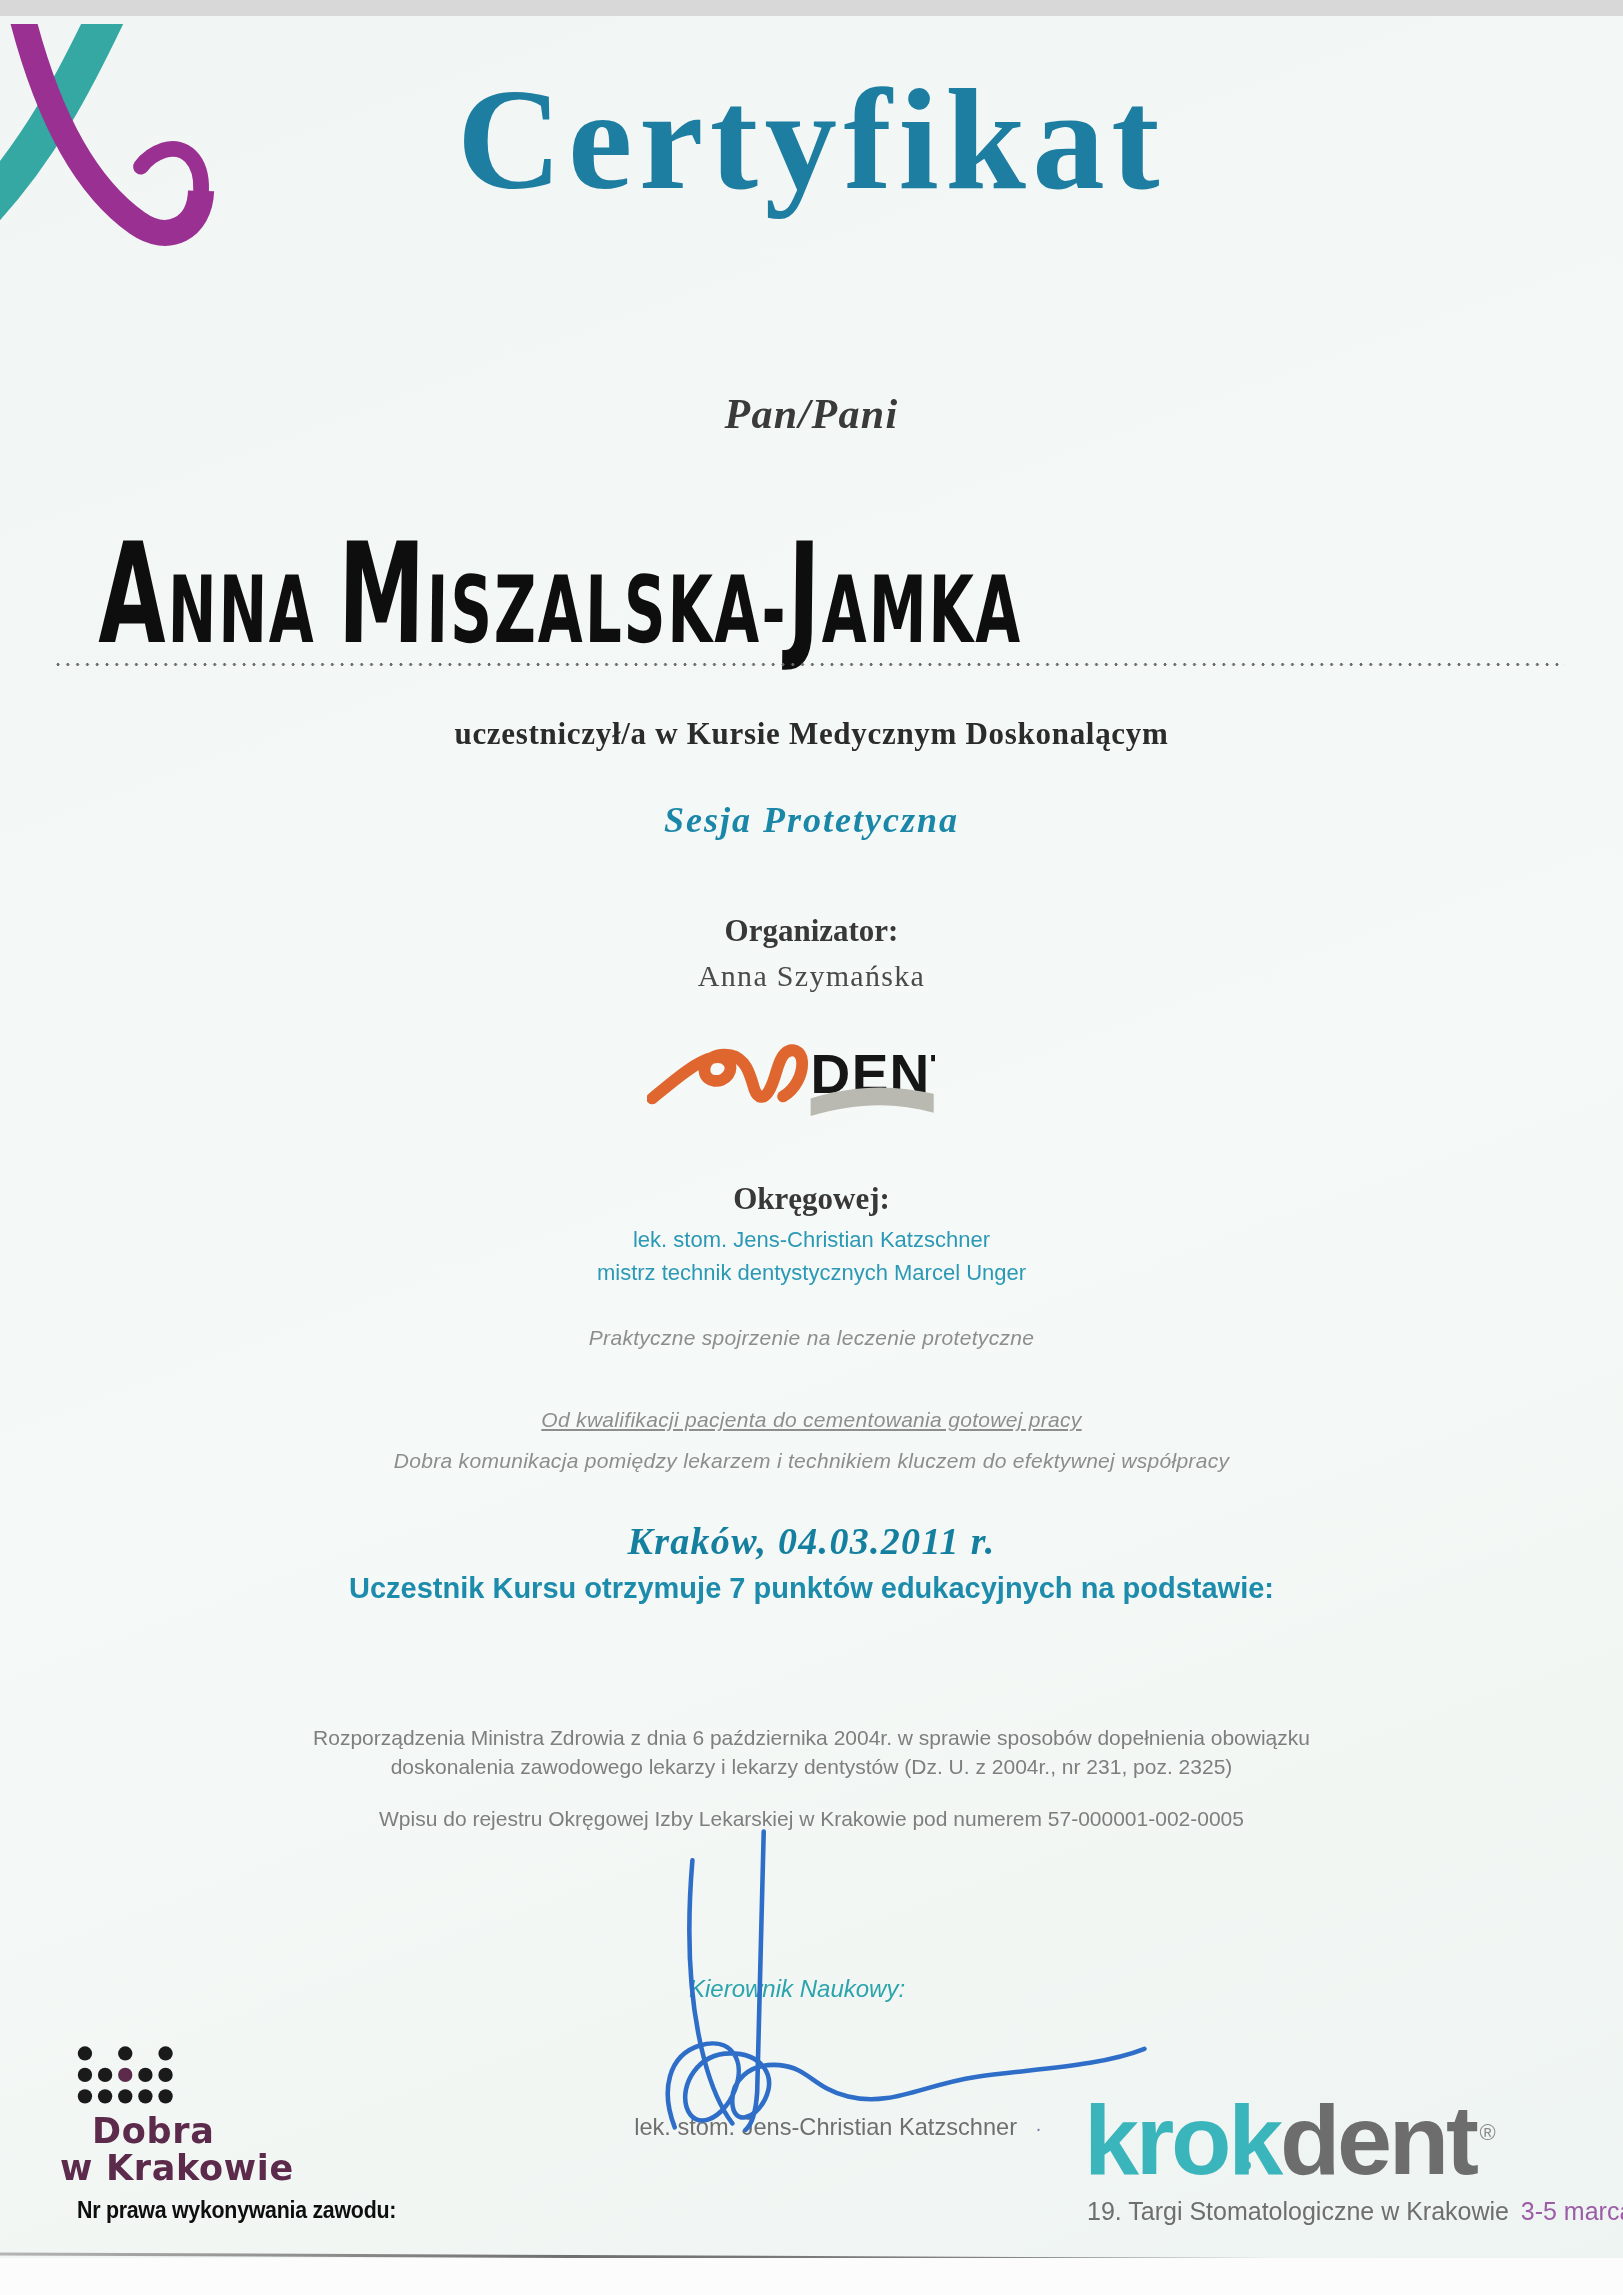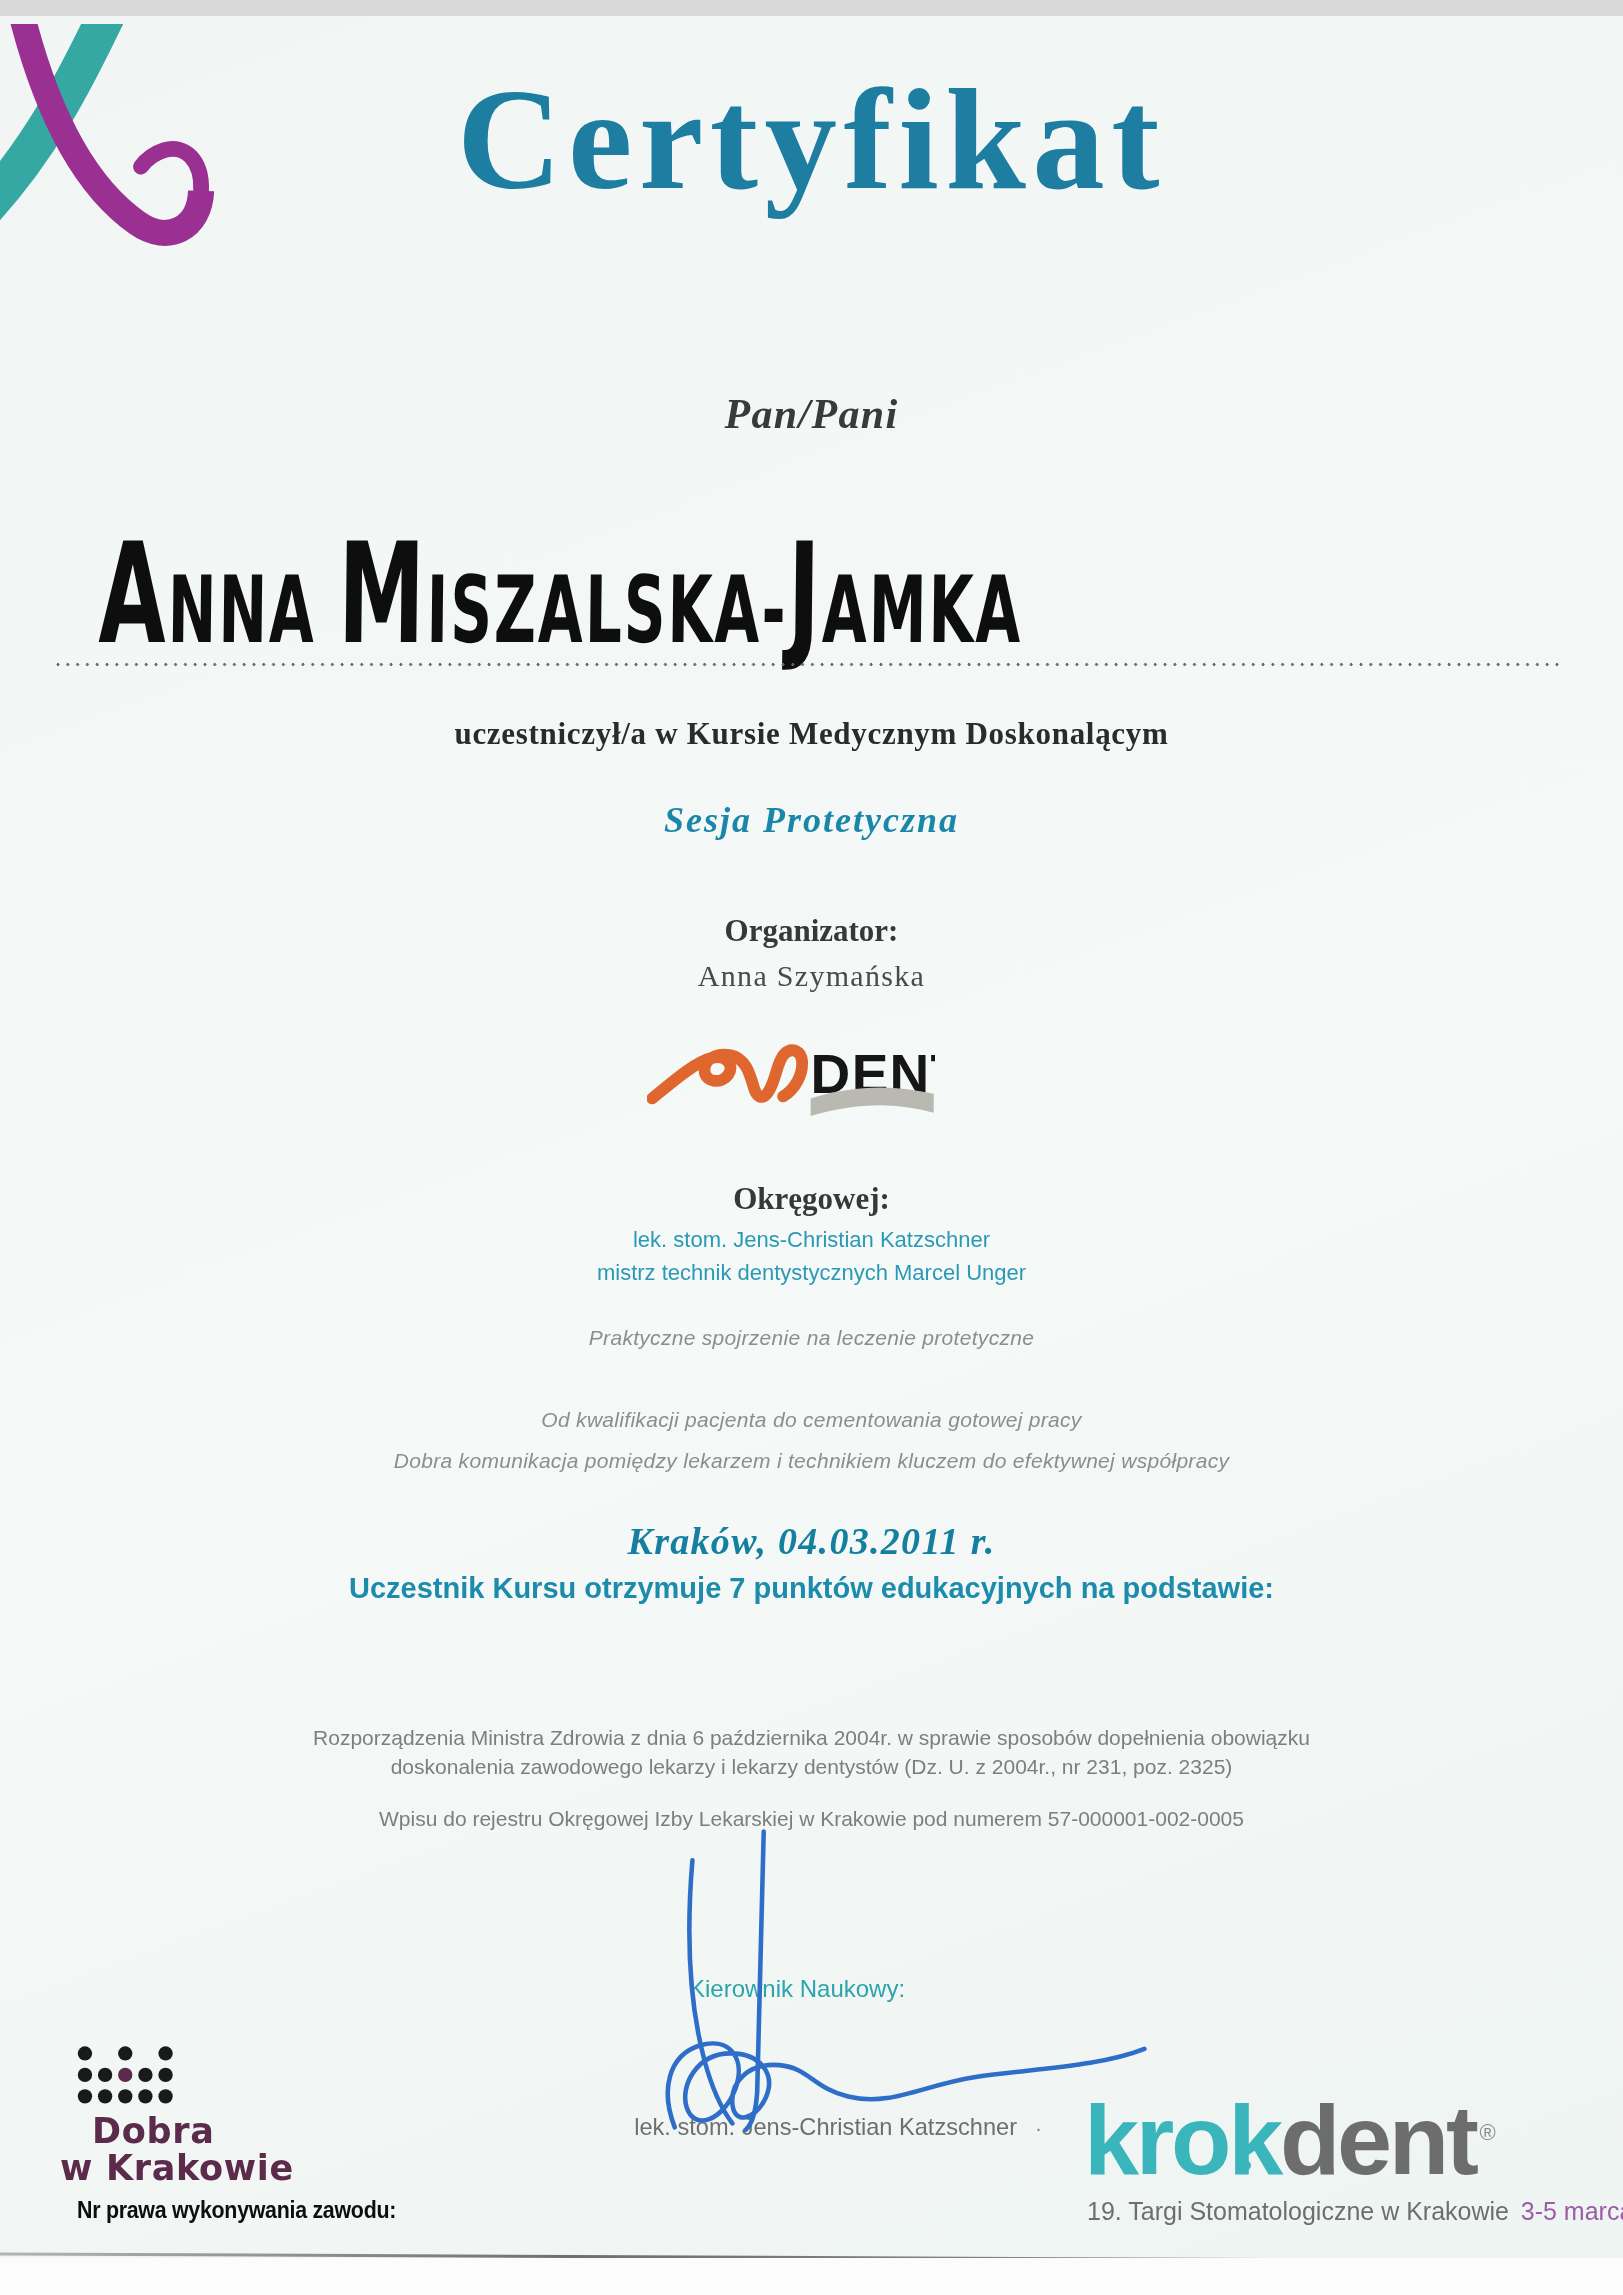--- a/index.html
+++ b/index.html
@@ -86,21 +86,21 @@
   .lecturer-1{top:1211px;}
   .lecturer-2{top:1244px;}
   .topic-line{
     font-family:"Liberation Sans", sans-serif;
     font-style:italic;
     font-size:21px;color:#8d8d8d;
     letter-spacing:0.3px;
   }
   .topic-1{top:1310px;}
   .topic-2{top:1351px;}
-  .topic-3{top:1392px;}
+  .topic-3{top:1392px;text-decoration:underline;}
   .topic-4{top:1433px;}
   .place-date{
     top:1503px;
     font-weight:bold;font-style:italic;
     font-size:38px;color:#157f9f;
     letter-spacing:1.3px;
   }
   .points-line{
     top:1556px;
     font-family:"Liberation Sans", sans-serif;
@@ -110,21 +110,21 @@
   .legal-line{
     font-family:"Liberation Sans", sans-serif;
     font-size:21px;color:#7e7e7e;
   }
   .legal-1{top:1710px;}
   .legal-2{top:1739px;}
   .registry-line{top:1791px;}
   .director-label{
     left:689px;top:1959px;
     font-family:"Liberation Sans", sans-serif;
-    font-size:24px;color:#2ba4ac;
+    font-size:24px;color:#2ba4ac;font-style:italic;
   }
   .signature-svg{left:583px;top:1813px;width:576px;height:314px;z-index:5;}
   .director-name{
     left:576px;top:2098px;width:524px;text-align:center;
     font-family:"Liberation Sans", sans-serif;
     font-size:23.6px;color:#6f6f6f;
   }
   .director-name .after-mark{color:#7a7aa0;margin-left:18.3px;font-size:19.6px;}
   .targi-dots{left:76px;top:2029px;}
   .targi-line{

